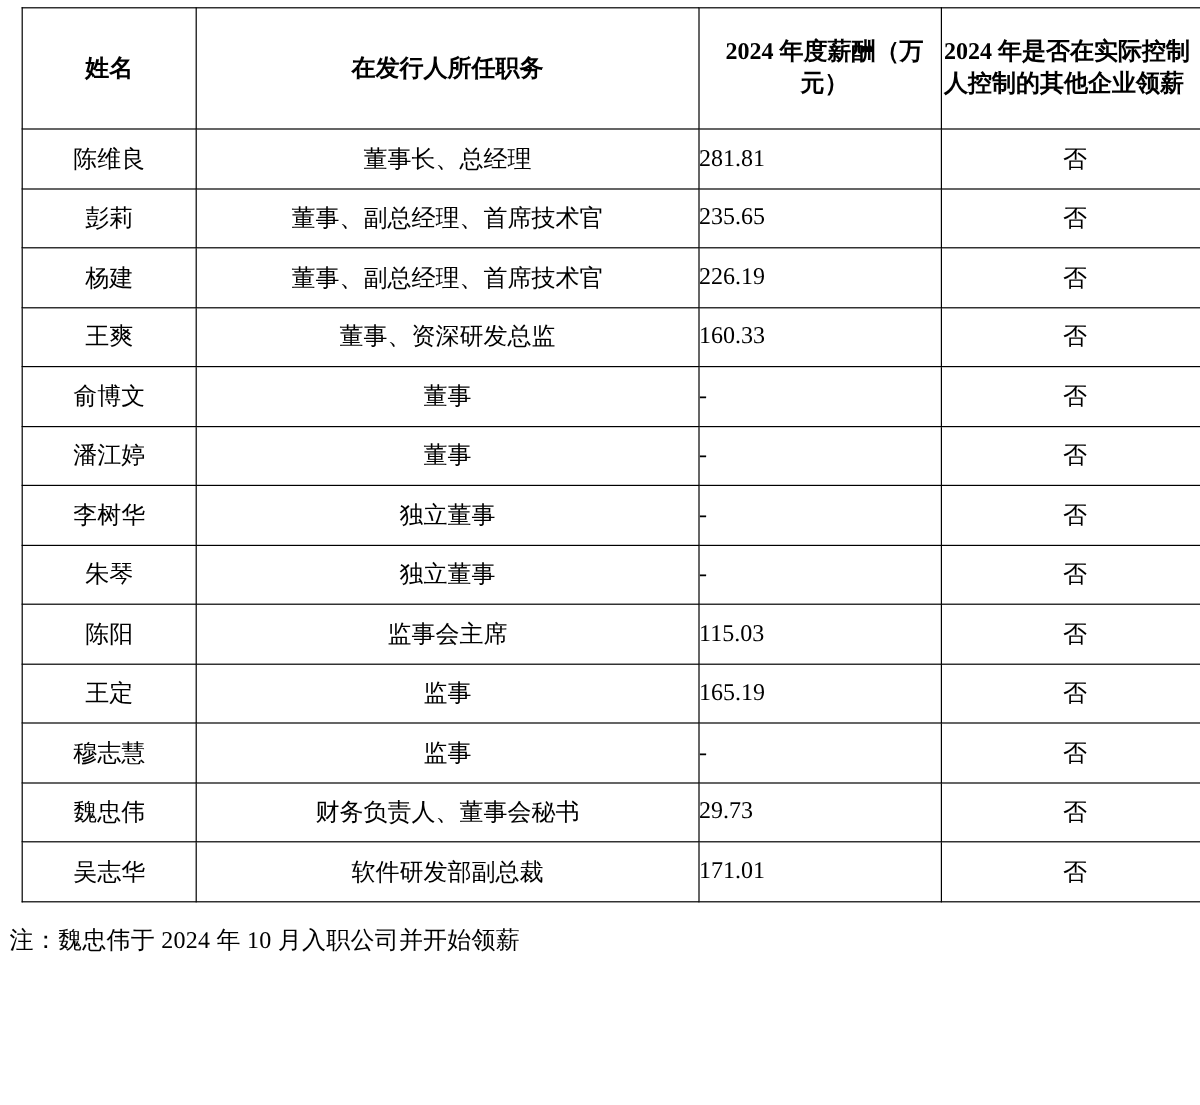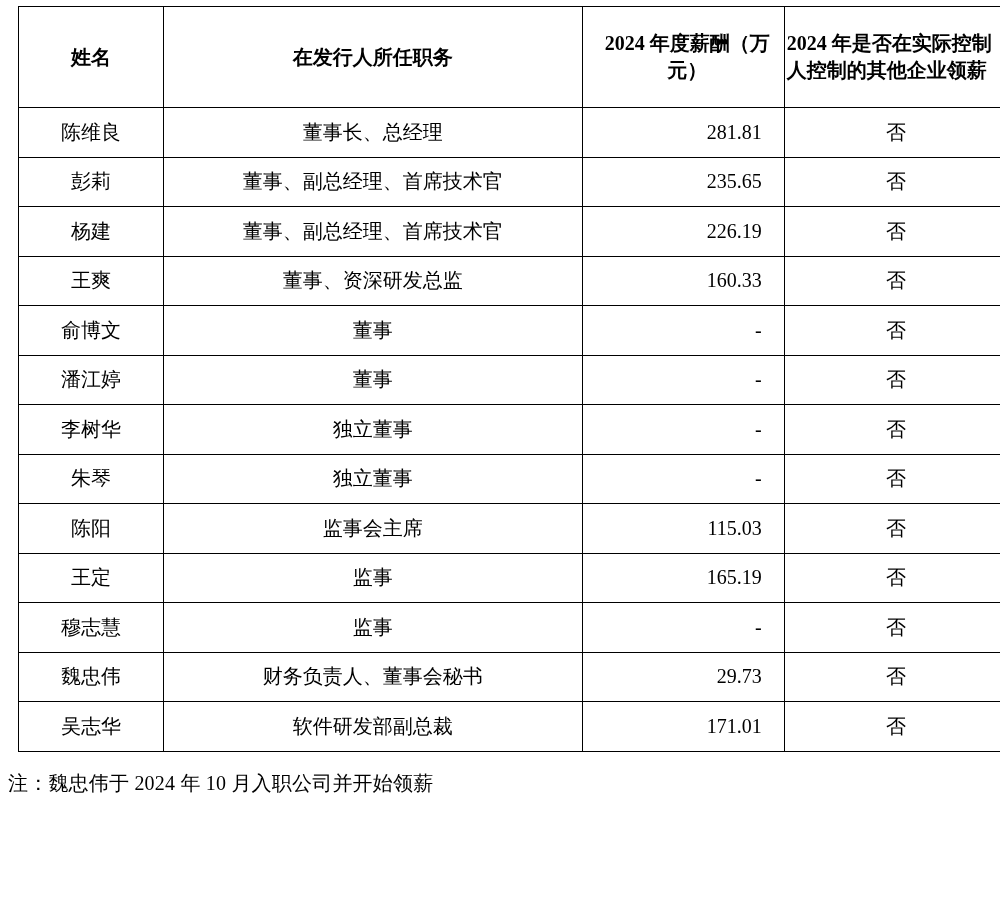--- a/index.html
+++ b/index.html
@@ -61,21 +61,21 @@
   thead th.hdr-role {
     text-align: center;
   }
 
   tbody td {
     font-size: 20px;
     height: 48.5px;
     padding: 2px 8px;
   }
   tbody td.cell-salary {
-    text-align: right;
+    text-align: left;
     padding-right: 22px;
   }
   tbody td.cell-name,
   tbody td.cell-role,
   tbody td.cell-other {
     text-align: center;
   }
 
   .footnote {
     font-size: 20px;

